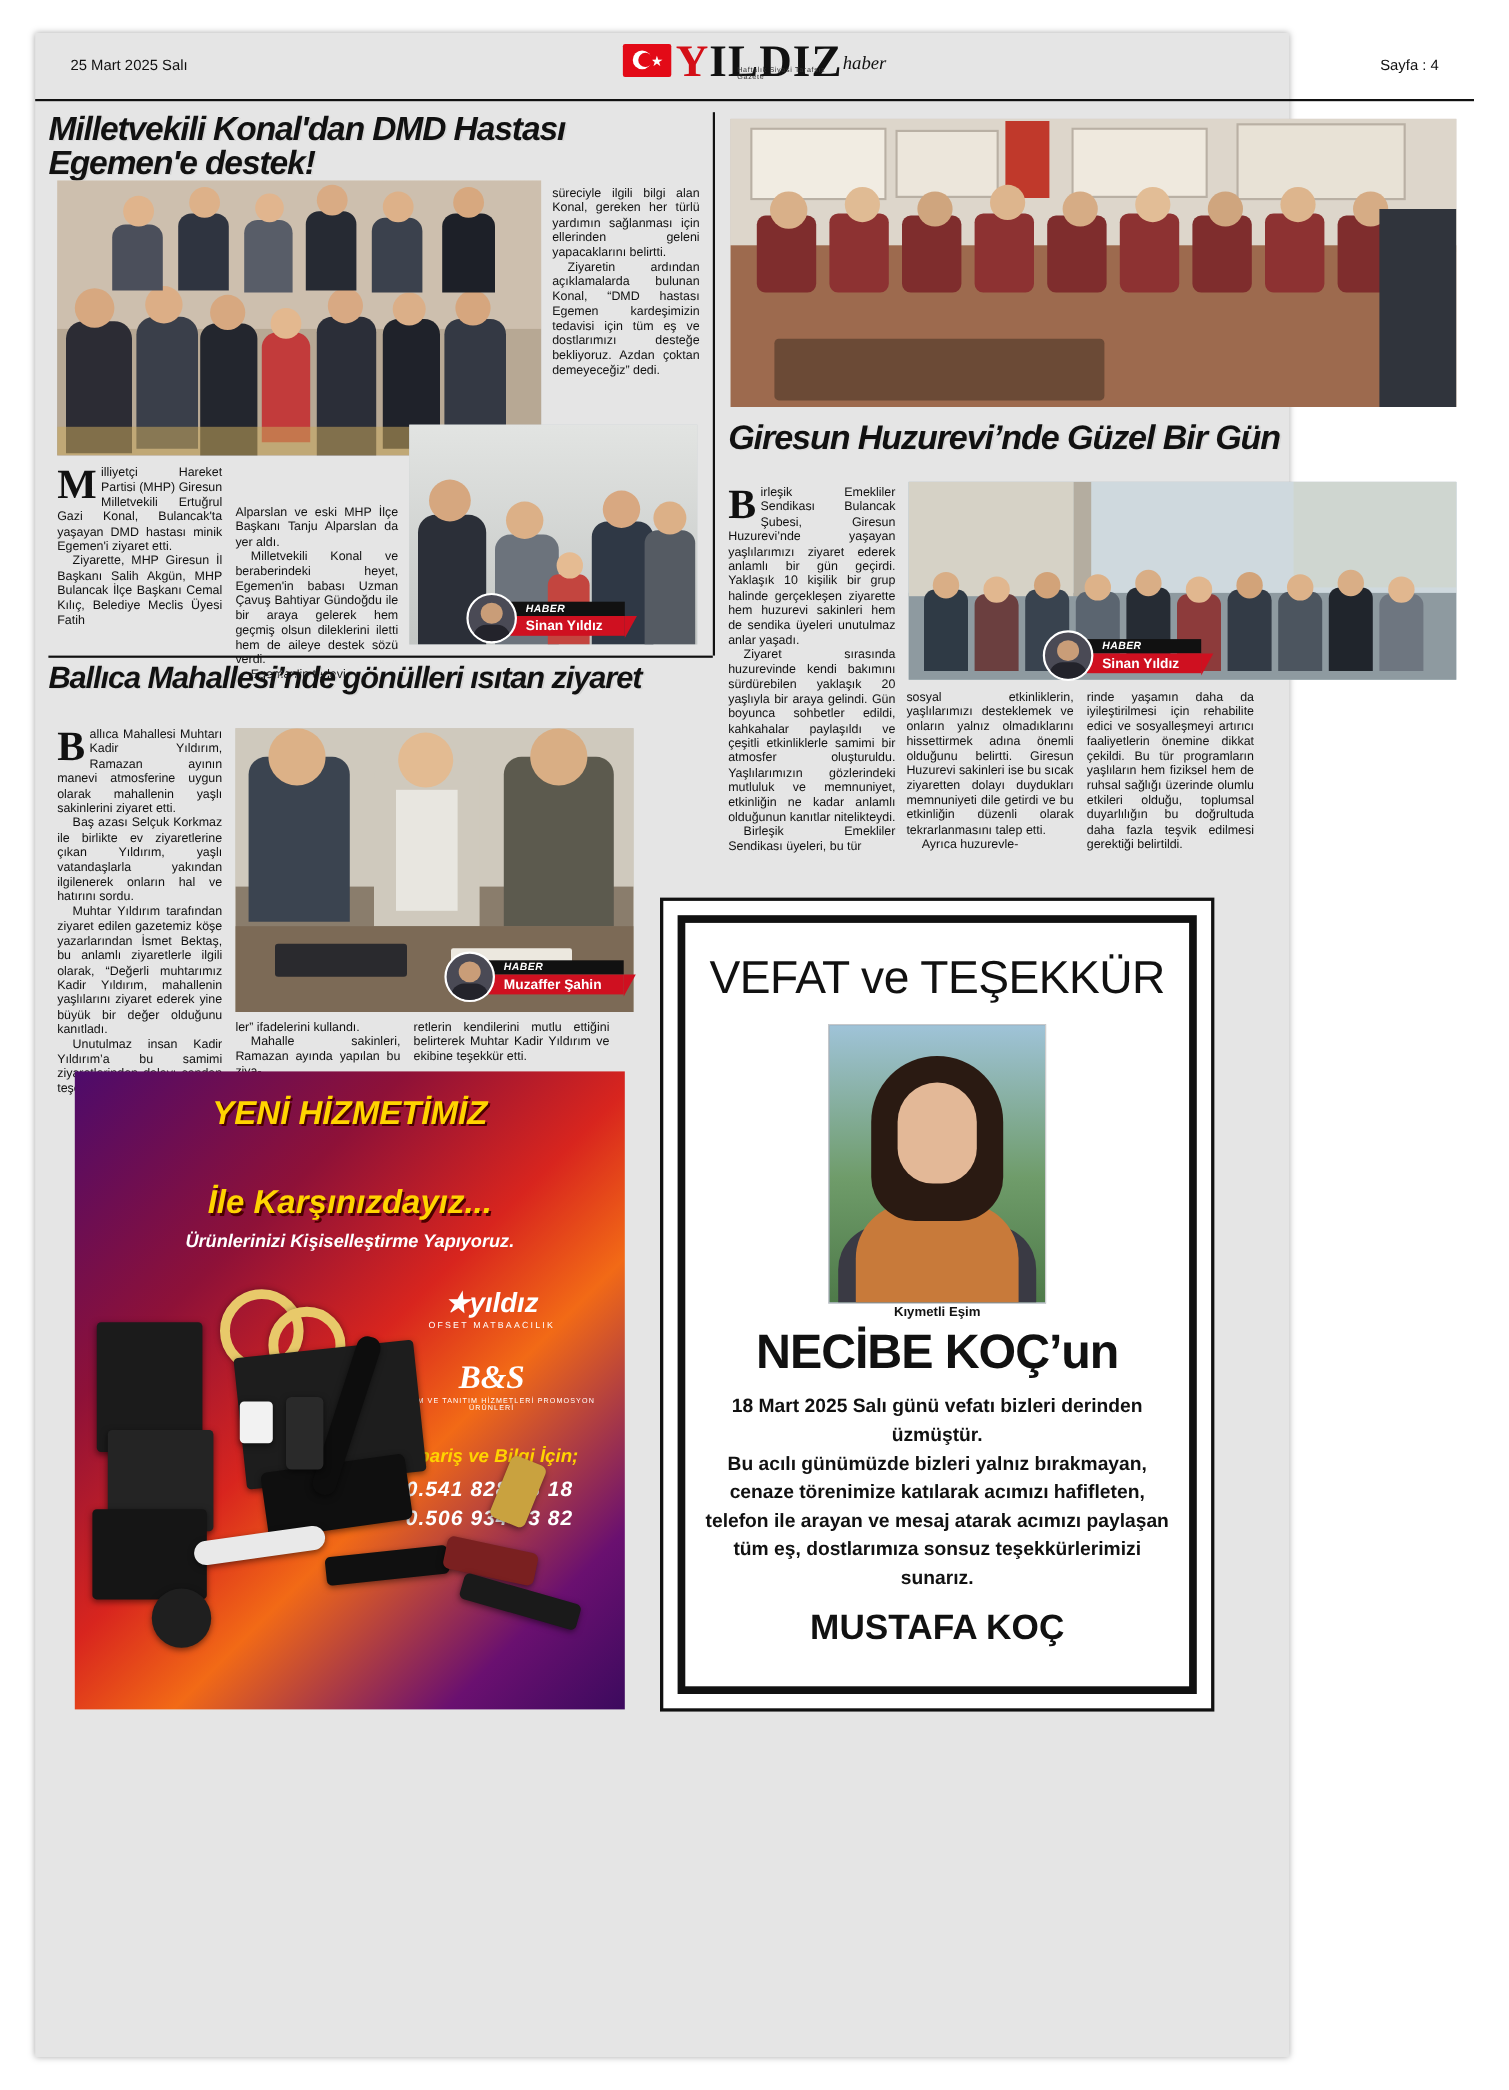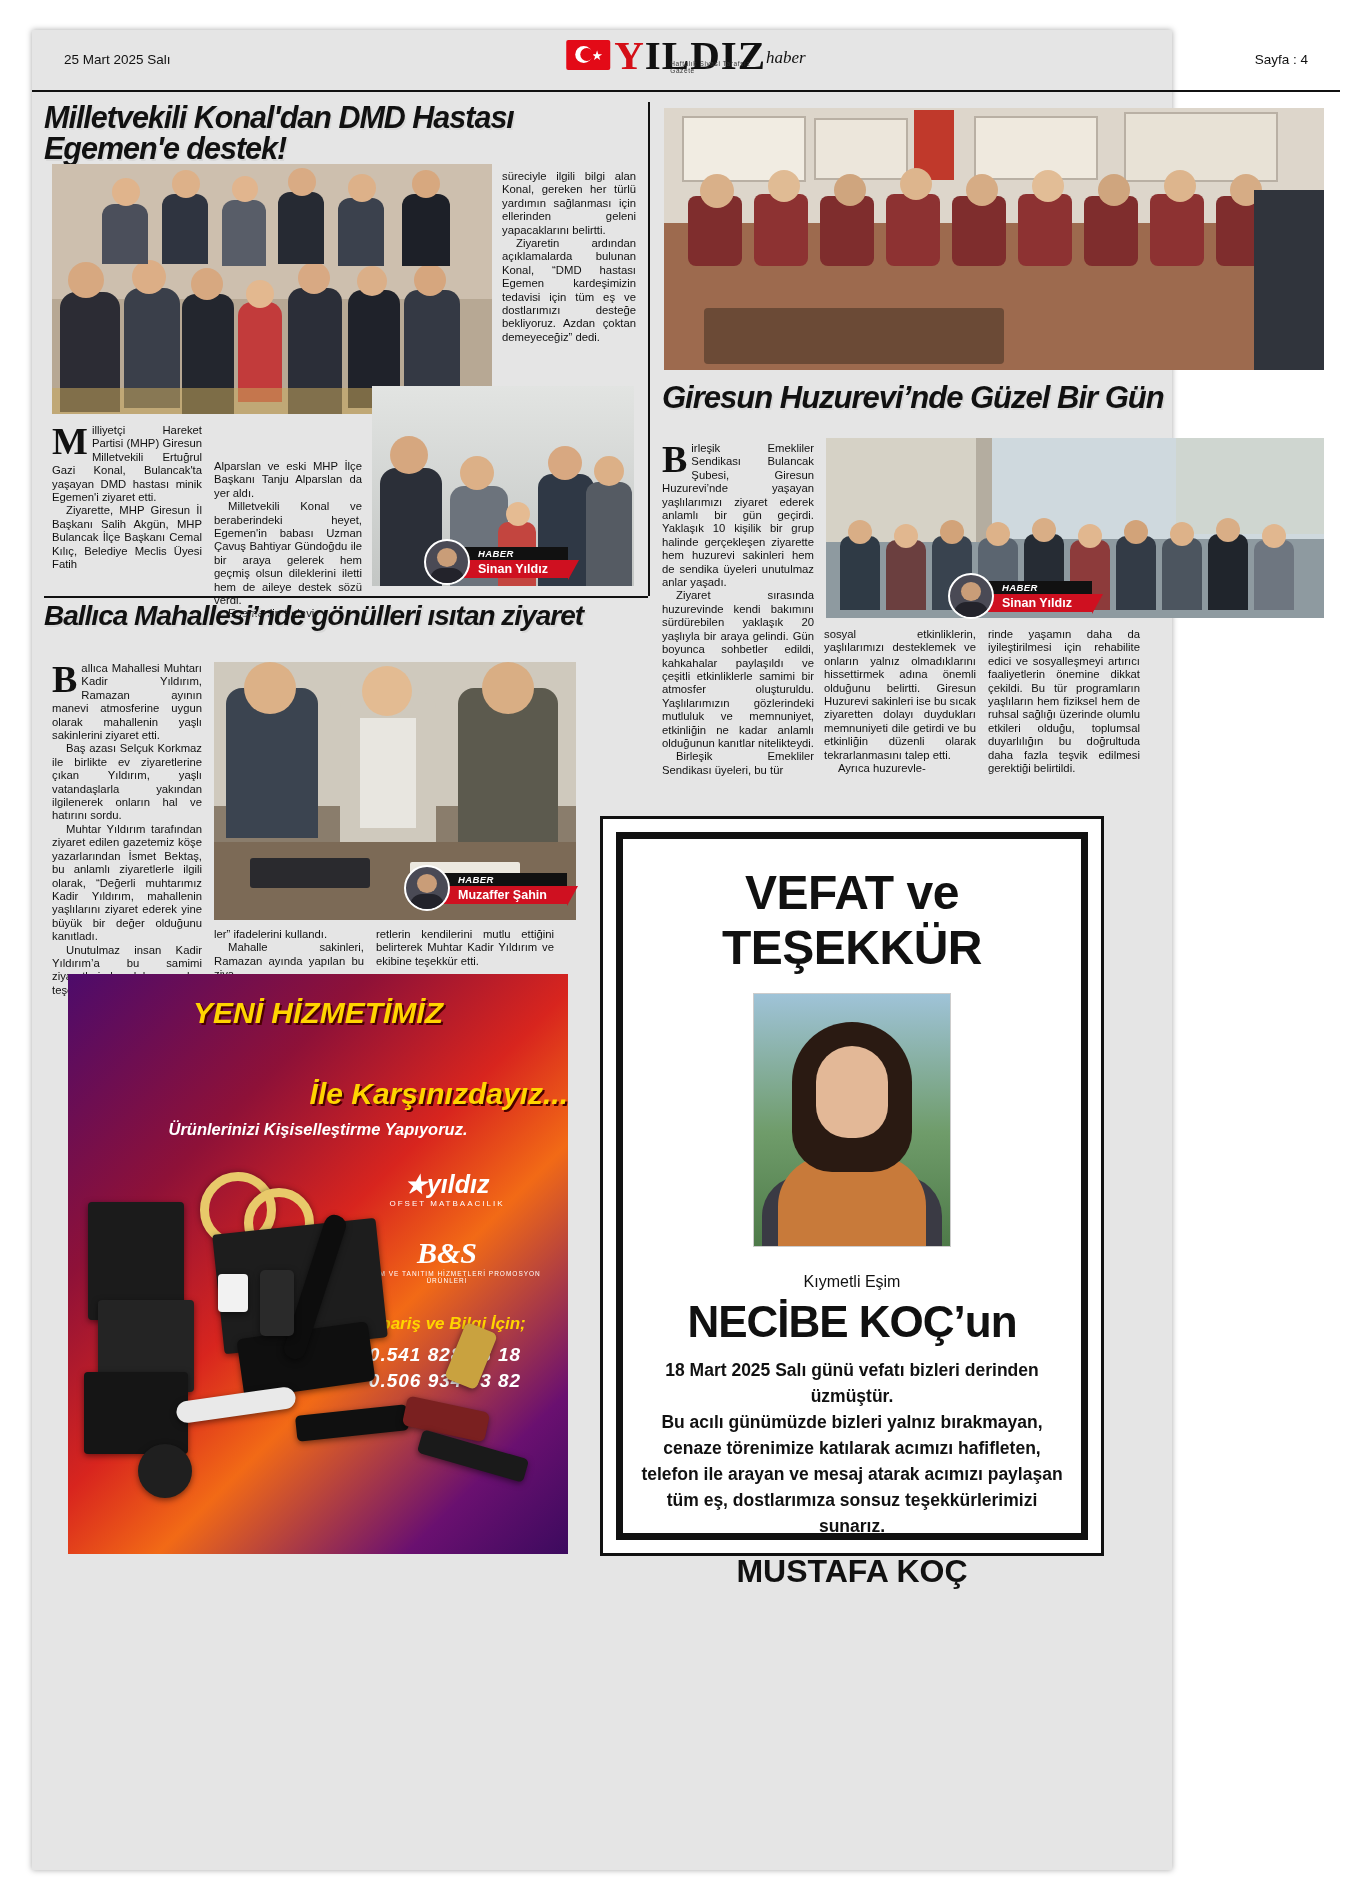--- a/index.html
+++ b/index.html
@@ -208,21 +208,21 @@
     width: 500px; height: 580px;
     background: linear-gradient(135deg,#4d0b6b 0%, #8e1138 28%, #d8251e 48%, #f26a16 62%, #6a1070 85%, #3c0a5e 100%);
     overflow: hidden;
   }
   .ad .l1 { position:absolute; left:0; right:0; top:22px; text-align:center;
     font-size:30px; font-weight:bold; font-style:italic; color:#ffd400;
     text-shadow: 2px 2px 0 #4b0000; }
   .ad .l2 { position:absolute; left:0; right:0; top:58px; text-align:center;
     font-size:38px; font-weight:bold; font-style:italic; color:#fff;
     text-shadow: 2px 2px 0 #4b0000; letter-spacing:.5px;}
-  .ad .l3 { position:absolute; left:0; right:0; top:103px; text-align:right;
+  .ad .l3 { position:absolute; left:0; right:0; top:103px; text-align:center;
     font-size:30px; font-weight:bold; font-style:italic; color:#ffd400;
     text-shadow: 2px 2px 0 #4b0000; }
   .ad .l4 { position:absolute; left:0; right:0; top:146px; text-align:center;
     font-size:16.5px; font-weight:bold; font-style:italic; color:#fff; }
   .ad .brand {
     position:absolute; right:26px; top:196px; width:190px; text-align:center; color:#fff;
   }
   .ad .brand .bn { font-size:25px; font-weight:bold; font-style:italic; }
   .ad .brand .bs { font-size:8px; letter-spacing:2px; }
   .ad .brand2 { position:absolute; right:26px; top:262px; width:190px; text-align:center; color:#fff; }
@@ -255,38 +255,38 @@
   }
   .obit-inner {
     width: 100%; height: 100%;
     border: 7px solid #111;
     box-sizing: border-box;
     padding: 16px 18px;
     text-align: center;
   }
   .obit h1 {
     margin: 10px 0 0;
-    font-size: 48px;
-    font-weight: bold;
+    font-size: 42px;
+    font-weight: normal;
     letter-spacing: -0.5px;
   }
   .obit .portrait {
     width: 196px; height: 252px;
     margin: 18px auto 0;
     background: #8aa0b4;
     position: relative;
     overflow: hidden;
     border: 1px solid #ccc;
   }
   .obit .p-bg { position:absolute; inset:0; background: linear-gradient(#9fc3d8 0%, #6f9c6a 55%, #4e7a49 100%); }
   .obit .p-hair { position:absolute; left:38px; top:28px; width:120px; height:150px; background:#2a1a12; border-radius:60px 60px 40px 40px; }
   .obit .p-face { position:absolute; left:62px; top:52px; width:72px; height:92px; background:#e3b897; border-radius:36px 36px 32px 32px; }
   .obit .p-body { position:absolute; left:24px; bottom:0; width:148px; height:90px; background:#c87a3a; border-radius:50px 50px 0 0; }
   .obit .p-coat { position:absolute; left:8px; bottom:0; width:180px; height:70px; background:#3a3a44; border-radius:40px 40px 0 0; }
-  .obit .kiy { margin-top: 26px; font-size: 16px; font-weight: normal; }
+  .obit .kiy { margin-top: 0; font-size: 12px; font-weight: bold; }
   .obit .name { margin-top: 6px; font-size: 44px; font-weight: bold; letter-spacing: -1px; }
   .obit .txt { margin-top: 10px; font-size: 17.5px; font-weight: bold; line-height: 26px; }
   .obit .signer { margin-top: 14px; font-size: 32px; font-weight: bold; }
 </style>
 </head>
 <body>
 
 <div class="page">
   <div class="sheet">
 

